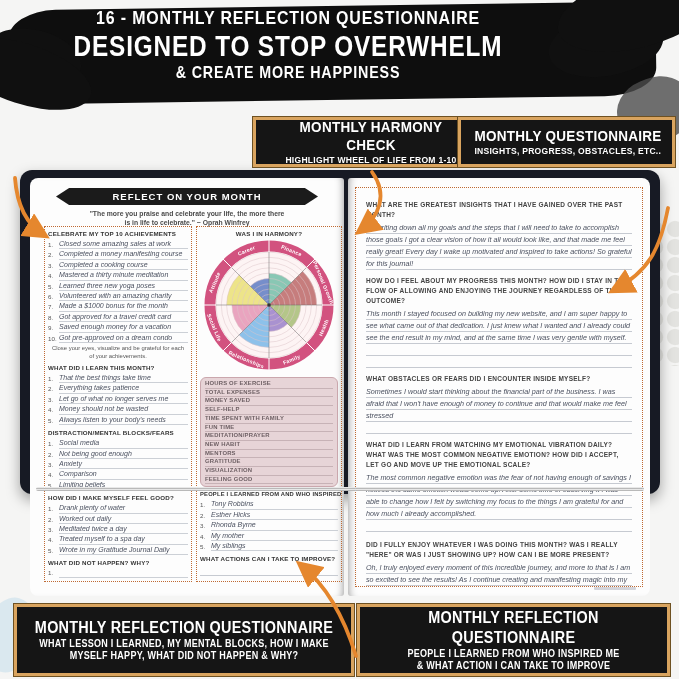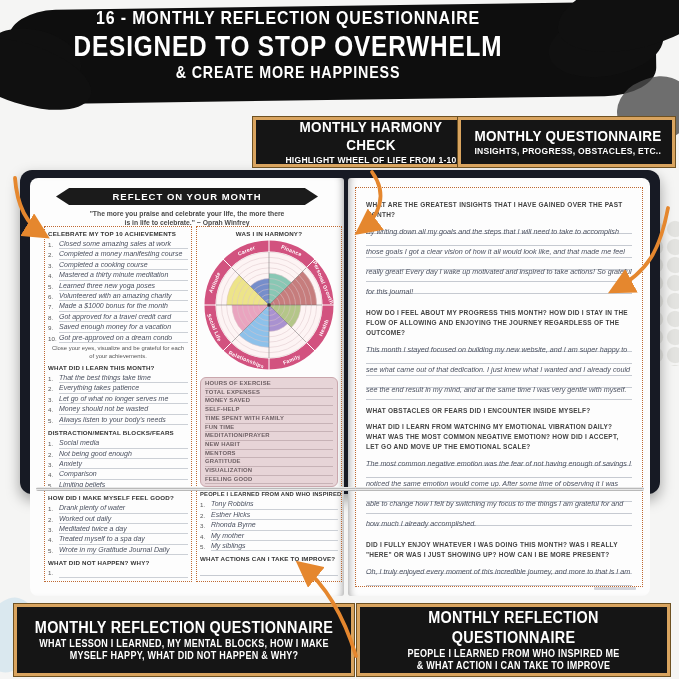--- a/index.html
+++ b/index.html
@@ -78,21 +78,21 @@
   .trow{font-size:5.9px;font-weight:700;color:#6d5f63;line-height:7.7px;letter-spacing:.2px;
         border-bottom:1px solid #c7b2b6;white-space:nowrap;overflow:hidden;}
   .trow:last-child{border-bottom:1px solid #c7b2b6;}
   .ruled{height:46px;background:repeating-linear-gradient(to bottom,transparent 0 10.5px,#c6cad1 10.5px 11.5px);}
   .wheel-wrap{text-align:center;margin:1px 0;}
 
   
   .rp-inner{position:absolute;left:7px;right:7px;top:9px;bottom:9px;border:1.5px dotted #bf6a33;
             padding:6px 10px;box-sizing:border-box;overflow:hidden;}
   .q{font-size:6.5px;font-weight:700;letter-spacing:.25px;color:#444;line-height:10px;margin:6px 0 2px;}
-  .ans{font-size:7.2px;font-style:italic;color:#4b5160;line-height:20px;
+  .ans{font-size:7.2px;font-style:italic;color:#4b5160;line-height:12px;
        background:repeating-linear-gradient(to bottom,transparent 0 11px,#c6cad1 11px 12px);}
   .footer-mark{position:absolute;right:14px;bottom:6px;width:42px;height:3px;background:#d3d4da;border-radius:1px;}
 
   
   .arrows{position:absolute;left:0;top:0;width:679px;height:679px;z-index:6;pointer-events:none;}
 </style>
 </head>
 <body>
 
 <div class="canvas">
@@ -351,20 +351,21 @@
     </div>
 
     <div class="page page-right">
       <div class="rp-inner">
         <div id="qa-list">
             <div class="q">WHAT ARE THE GREATEST INSIGHTS THAT I HAVE GAINED OVER THE PAST MONTH?</div>
             <div class="ans" style="min-height: 48px;">By writing down all my goals and the steps that I will need to take to accomplish those goals I got a clear vision of how it all would look like, and that made me feel really great! Every day I wake up motivated and inspired to take actions! So grateful for this journal!</div>
             <div class="q">HOW DO I FEEL ABOUT MY PROGRESS THIS MONTH? HOW DID I STAY IN THE FLOW OF ALLOWING AND ENJOYING THE JOURNEY REGARDLESS OF THE OUTCOME?</div>
             <div class="ans" style="min-height: 60px;">This month I stayed focused on building my new website, and I am super happy to see what came out of that dedication. I just knew what I wanted and I already could see the end result in my mind, and at the same time I was very gentle with myself.</div>
             <div class="q">WHAT OBSTACLES OR FEARS DID I ENCOUNTER INSIDE MYSELF?</div>
+            <div class="ans" style="min-height: 48px;">Sometimes I would start thinking about the financial part of the business. I was afraid that I won't have enough of money to continue and that would make me feel stressed</div>
             <div class="q">WHAT DID I LEARN FROM WATCHING MY EMOTIONAL VIBRATION DAILY? WHAT WAS THE MOST COMMON NEGATIVE EMOTION? HOW DID I ACCEPT, LET GO AND MOVE UP THE EMOTIONAL SCALE?</div>
             <div class="ans" style="min-height: 62px;">The most common negative emotion was the fear of not having enough of savings I noticed the same emotion would come up. After some time of observing it I was able to change how I felt by switching my focus to the things I am grateful for and how much I already accomplished.</div>
             <div class="q">DID I FULLY ENJOY WHATEVER I WAS DOING THIS MONTH? WAS I REALLY "HERE" OR WAS I JUST SHOWING UP? HOW CAN I BE MORE PRESENT?</div>
             <div class="ans" style="min-height: 50px;">Oh, I truly enjoyed every moment of this incredible journey, and more to that is I am so excited to see the results! As I continue creating and manifesting magic into my life, I choose to be present and fully in my heart!</div>
           </div>
       </div>
       <div class="footer-mark"></div>
     </div>
 
     <div class="page-stack"></div>

